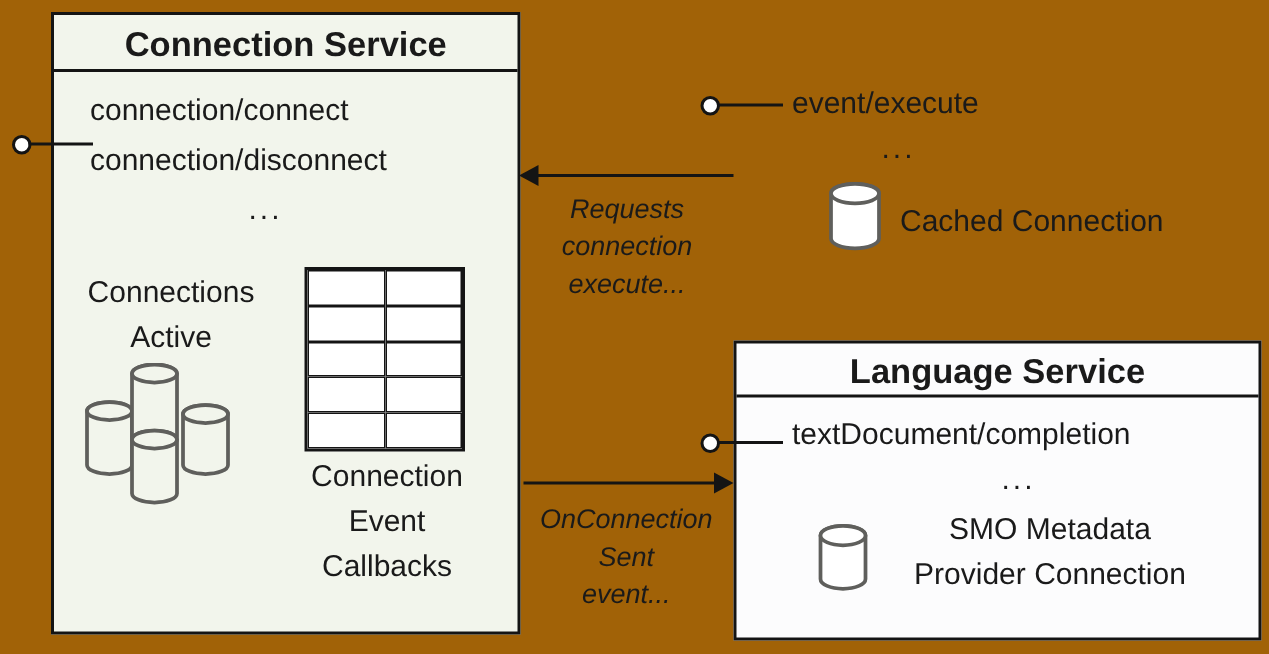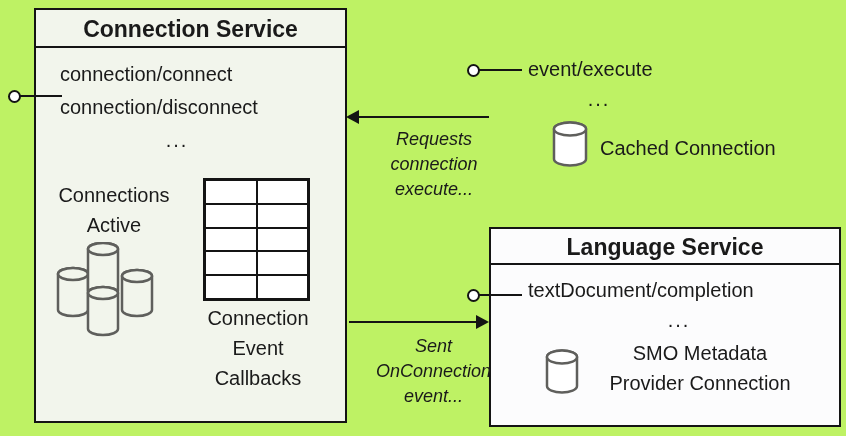--- a/index.html
+++ b/index.html
@@ -4,21 +4,21 @@
 <style>
   :root{
     --connection-fill:#f2f5ec;
     --service-fill:#fcfcfd;
     --line:#141414;
     --cyl-stroke:#5f5f5c;
     --text:#1a1a1a;
   }
   html,body{margin:0;padding:0;background:#fff;}
   #canvas{
-    position:relative;width:846px;height:436px;background:#bef264;overflow:hidden;
+    position:relative;width:846px;height:436px;background:#a16207;overflow:hidden;
     font-family:"Liberation Sans", sans-serif;color:var(--text);
   }
   .box{position:absolute;border:2px solid var(--line);box-sizing:content-box;}
   .box-title{border-bottom:2px solid var(--line);font-weight:bold;font-size:23px;text-align:center;}
   #connection-box{left:34px;top:8px;width:309px;height:411px;background:var(--connection-fill);}
   #connection-box .box-title{height:36px;line-height:38px;}
   #query-box{left:489px;top:8px;width:348px;height:186px;background:var(--service-fill);}
   #query-box .box-title{height:32px;line-height:34px;}
   #language-box{left:489px;top:227px;width:348px;height:196px;background:var(--service-fill);}
   #language-box .box-title{height:34px;line-height:36px;}
@@ -31,21 +31,21 @@
   
   .lolli-circle{position:absolute;width:13px;height:13px;border:2px solid var(--line);
     border-radius:50%;background:#fff;box-sizing:border-box;z-index:5;}
   .lolli-stem{position:absolute;height:2px;background:var(--line);z-index:5;}
 
   
   .arrow-line{position:absolute;height:2px;background:var(--line);z-index:4;}
   .arrow-head{position:absolute;width:0;height:0;z-index:4;}
   .head-left{border-top:7px solid transparent;border-bottom:7px solid transparent;border-right:13px solid var(--line);}
   .head-right{border-top:7px solid transparent;border-bottom:7px solid transparent;border-left:13px solid var(--line);}
-  .arrow-label{position:absolute;font-style:italic;font-size:18px;line-height:25px;text-align:center;color:var(--text);margin-left:16px;}
+  .arrow-label{position:absolute;font-style:italic;font-size:18px;line-height:25px;text-align:center;color:var(--text);}
 
   
   #callbacks-table{left:203px;top:178px;width:107px;height:123px;border:2px solid var(--line);
     box-sizing:border-box;background:#fff;display:grid;grid-template-columns:1fr 1fr;grid-template-rows:repeat(5,1fr);}
   #callbacks-table .cell{border:1px solid var(--line);background:#fff;}
 
   svg .cyl{fill:var(--connection-fill);stroke:var(--cyl-stroke);stroke-width:2.5;}
   svg .cyl-white{fill:#fff;stroke:var(--cyl-stroke);stroke-width:2.5;}
 </style>
 </head>
@@ -147,18 +147,18 @@
   <div class="arrow-head head-left" style="left:346px;top:110px;"></div>
   <div class="arrow-label" style="left:352px;top:127px;width:132px;">
     <div>Requests</div>
     <div>connection</div>
     <div>execute...</div>
   </div>
 
   <div class="arrow-line" style="left:349px;top:321px;width:128px;"></div>
   <div class="arrow-head head-right" style="left:476px;top:315px;"></div>
   <div class="arrow-label" style="left:350px;top:334px;width:135px;">
+    <div>OnConnection</div>
     <div>Sent</div>
-    <div>OnConnection</div>
     <div>event...</div>
   </div>
 
 </div>
 
 </body></html>

